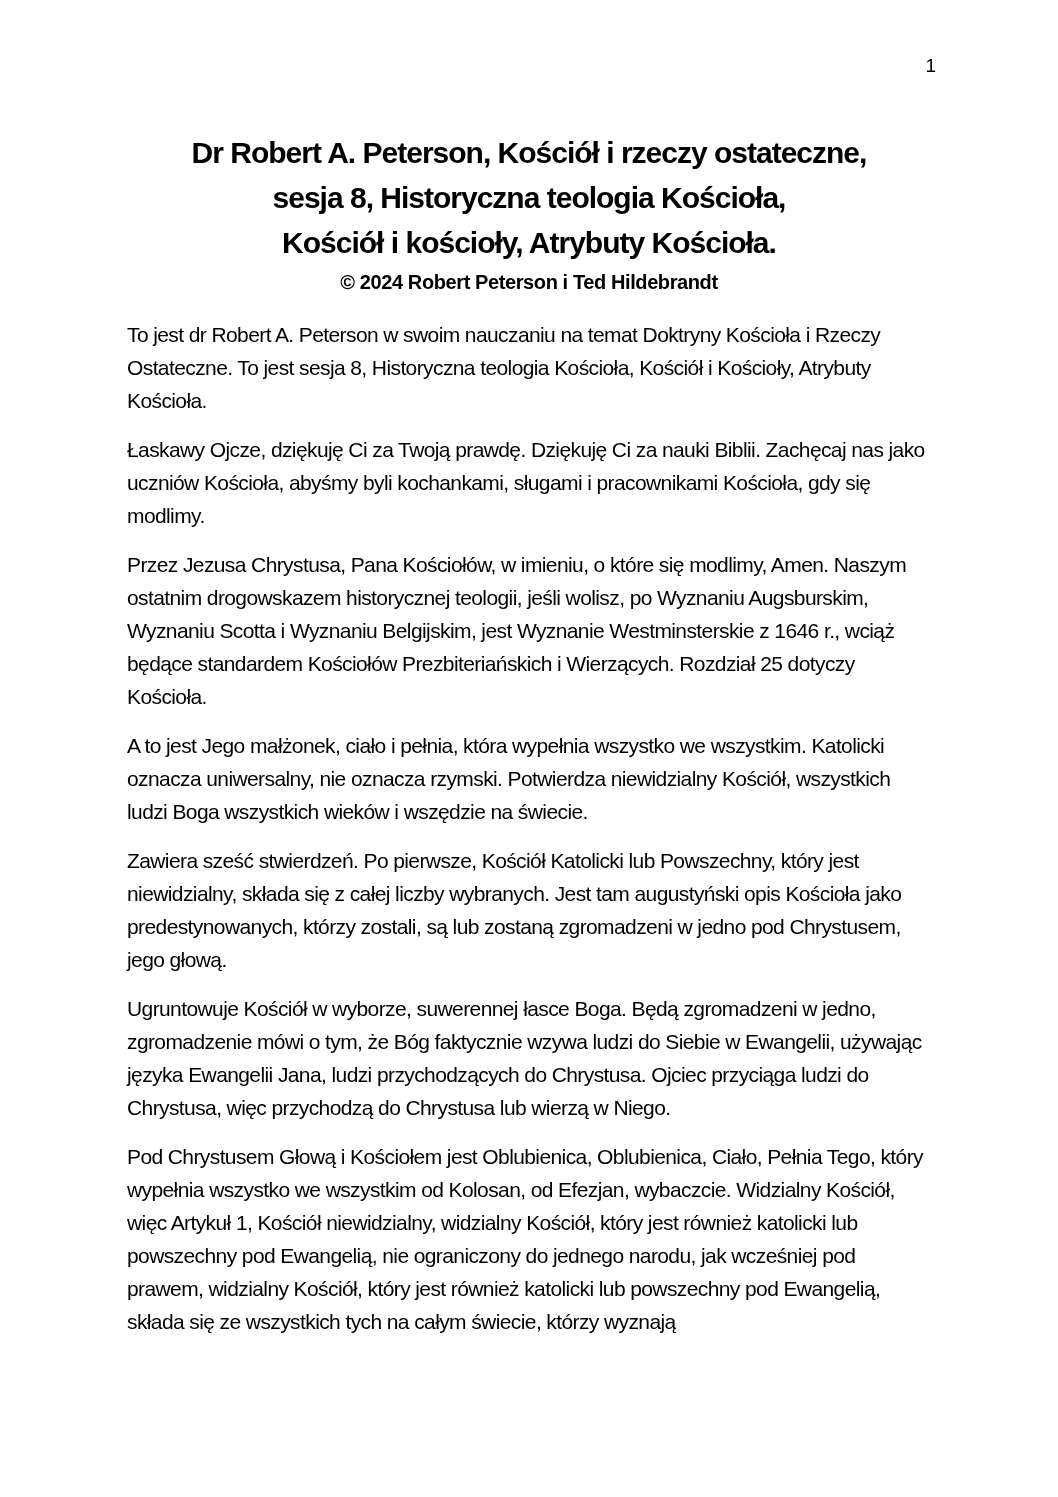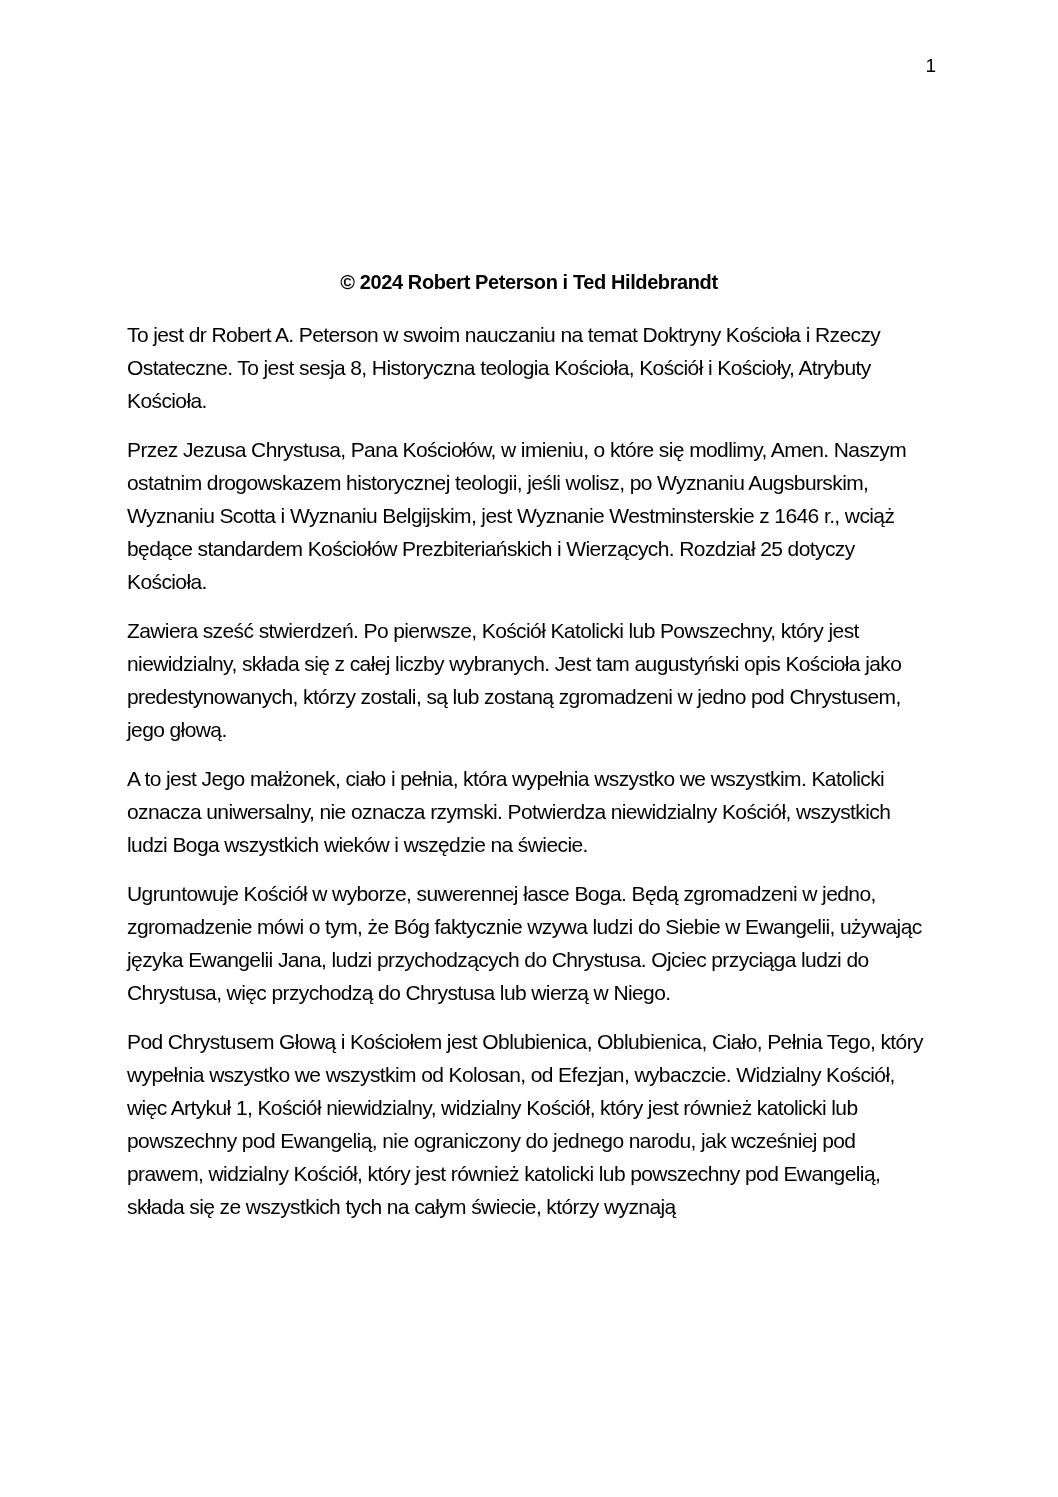--- a/index.html
+++ b/index.html
@@ -59,24 +59,28 @@
     padding: 0;
     text-align: left;
   }
 </style>
 </head>
 <body>
 
 <div class="page-number">1</div>
 
 <div class="title-block">
+  <div>Dr Robert A. Peterson, Kościół i rzeczy ostateczne,</div>
+  <div>sesja 8, Historyczna teologia Kościoła,</div>
+  <div>Kościół i kościoły, Atrybuty Kościoła.</div>
 </div>
 
 <div class="copyright">© 2024 Robert Peterson i Ted Hildebrandt</div>
 
 <div class="content">
   <p>To jest dr Robert A. Peterson w swoim nauczaniu na temat Doktryny Kościoła i Rzeczy Ostateczne. To jest sesja 8, Historyczna teologia Kościoła, Kościół i Kościoły, Atrybuty Kościoła.</p>
+  <p>Łaskawy Ojcze, dziękuję Ci za Twoją prawdę. Dziękuję Ci za nauki Biblii. Zachęcaj nas jako uczniów Kościoła, abyśmy byli kochankami, sługami i pracownikami Kościoła, gdy się modlimy.</p>
   <p>Przez Jezusa Chrystusa, Pana Kościołów, w imieniu, o które się modlimy, Amen. Naszym ostatnim drogowskazem historycznej teologii, jeśli wolisz, po Wyznaniu Augsburskim, Wyznaniu Scotta i Wyznaniu Belgijskim, jest Wyznanie Westminsterskie z 1646 r., wciąż będące standardem Kościołów Prezbiteriańskich i Wierzących. Rozdział 25 dotyczy Kościoła.</p>
+  <p>A to jest Jego małżonek, ciało i pełnia, która wypełnia wszystko we wszystkim. Katolicki oznacza uniwersalny, nie oznacza rzymski. Potwierdza niewidzialny Kościół, wszystkich ludzi Boga wszystkich wieków i wszędzie na świecie.</p>
   <p>Zawiera sześć stwierdzeń. Po pierwsze, Kościół Katolicki lub Powszechny, który jest niewidzialny, składa się z całej liczby wybranych. Jest tam augustyński opis Kościoła jako predestynowanych, którzy zostali, są lub zostaną zgromadzeni w jedno pod Chrystusem, jego głową.</p>
-  <p>A to jest Jego małżonek, ciało i pełnia, która wypełnia wszystko we wszystkim. Katolicki oznacza uniwersalny, nie oznacza rzymski. Potwierdza niewidzialny Kościół, wszystkich ludzi Boga wszystkich wieków i wszędzie na świecie.</p>
   <p>Ugruntowuje Kościół w wyborze, suwerennej łasce Boga. Będą zgromadzeni w jedno, zgromadzenie mówi o tym, że Bóg faktycznie wzywa ludzi do Siebie w Ewangelii, używając języka Ewangelii Jana, ludzi przychodzących do Chrystusa. Ojciec przyciąga ludzi do Chrystusa, więc przychodzą do Chrystusa lub wierzą w Niego.</p>
   <p>Pod Chrystusem Głową i Kościołem jest Oblubienica, Oblubienica, Ciało, Pełnia Tego, który wypełnia wszystko we wszystkim od Kolosan, od Efezjan, wybaczcie. Widzialny Kościół, więc Artykuł 1, Kościół niewidzialny, widzialny Kościół, który jest również katolicki lub powszechny pod Ewangelią, nie ograniczony do jednego narodu, jak wcześniej pod prawem, widzialny Kościół, który jest również katolicki lub powszechny pod Ewangelią, składa się ze wszystkich tych na całym świecie, którzy wyznają</p>
 </div>
 
 </body></html>

